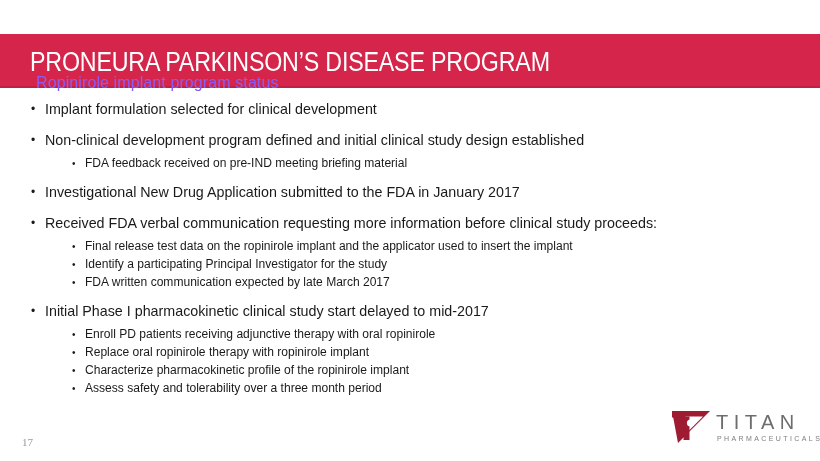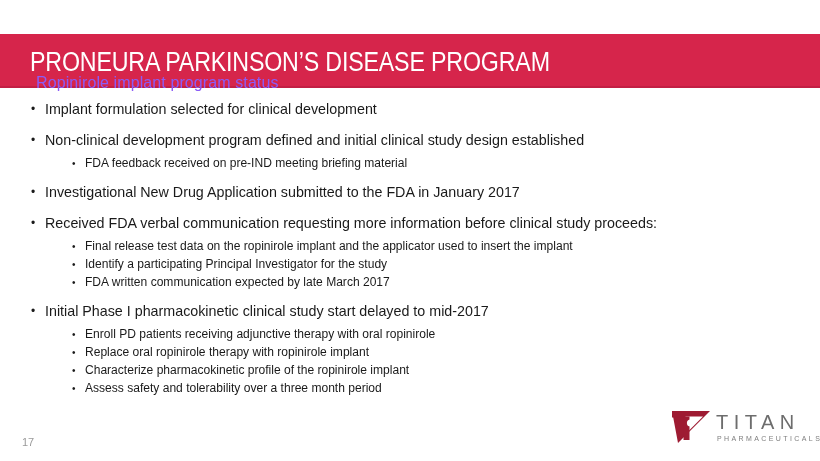--- a/index.html
+++ b/index.html
@@ -130,20 +130,21 @@
     margin-top: 13px;
   }
 
   
   #page-number {
     position: absolute;
     left: 22px;
     bottom: 13px;
     font-size: 11px;
     color: #9a9a9a;
+    font-family: Liberation Serif, serif;
   }
 
   
   #logo {
     position: absolute;
     right: 18px;
     bottom: 10px;
     width: 132px;
     height: 44px;
   }

